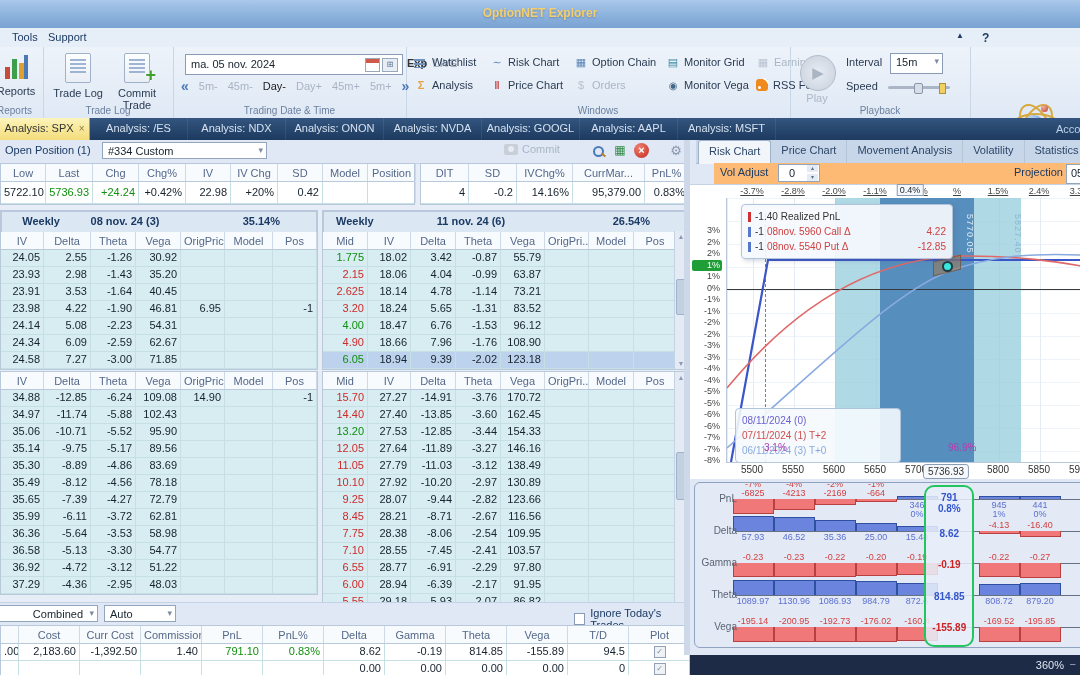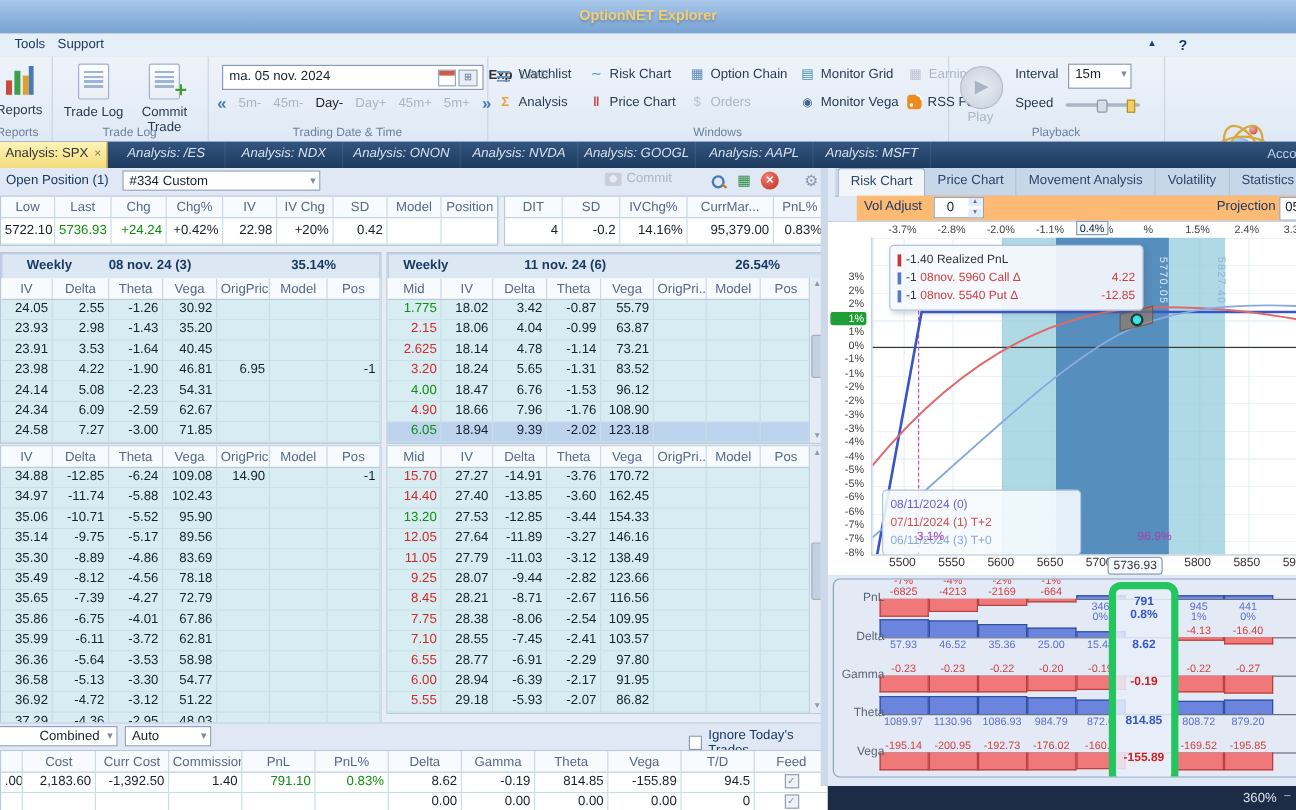--- a/index.html
+++ b/index.html
@@ -56,21 +56,21 @@
   .atom{position:absolute;left:1005px;top:50px;width:58px;height:58px;}
   .atom .orb{position:absolute;left:6px;top:16px;width:46px;height:24px;border:2px solid #d7a93f;border-radius:50%;}
   .atom .orb2{transform:rotate(62deg);} .atom .orb3{transform:rotate(-62deg);}
   .atom .core{position:absolute;left:19px;top:18px;width:20px;height:20px;border-radius:50%;background:radial-gradient(circle at 35% 30%,#cfe4f8,#6fa0d8 60%,#3f6ea8);}
   .atom .edot{position:absolute;left:36px;top:8px;width:7px;height:7px;border-radius:50%;background:radial-gradient(circle at 35% 30%,#f0b0a0,#c04030);}
   
   .tabbar{left:0;top:118px;width:1080px;height:22px;background:linear-gradient(#33557f,#1d3a5f);overflow:hidden;}
   .tab-active{position:absolute;left:0;top:0;width:90px;height:22px;background:linear-gradient(#fcf4bb,#f3dc7a);border-right:1px solid #b8a040;color:#333;padding-top:4px;text-align:center;box-sizing:border-box;}
   .tab-active .x{color:#8a7a40;margin-left:5px;font-size:10px;}
   .tabs-rest{position:absolute;left:90px;top:0;display:flex;}
-  .tabs-rest span{display:inline-block;width:97px;padding-top:4px;height:18px;text-align:center;color:#d6e2f0;border-right:1px solid rgba(255,255,255,.08);font-style:italic;}
+  .tabs-rest span{display:inline-block;width:97px;padding-top:4px;height:18px;text-align:center;color:#d6e2f0;border-right:1px solid rgba(255,255,255,.08);}
   .tab-account{position:absolute;left:1056px;top:5px;color:#bcd2ec;}
   
   .left{left:0;top:140px;width:690px;height:535px;background:#e6edf7;overflow:hidden;}
   .posrow{position:absolute;left:0;top:0;width:690px;height:23px;background:#dfe8f4;border-bottom:1px solid #c3d2e4;}
   .posrow .cap{position:absolute;left:5px;top:4px;color:#1b3a63;}
   .combo{position:absolute;background:#fff;border:1px solid #93a5bd;height:17px;box-sizing:border-box;padding:2px 14px 0 5px;white-space:nowrap;overflow:hidden;}
   .combo .caret{position:absolute;right:3px;top:2px;color:#7d8da1;font-size:9px;}
   .pos-combo{left:102px;top:2px;width:165px;}
   .commitbtn{position:absolute;left:504px;top:3px;color:#aab6c6;display:flex;align-items:center;}
   .cam-ic{display:inline-block;width:14px;height:11px;background:#c8cfd8;border-radius:2px;margin-right:4px;position:relative;}
@@ -118,21 +118,21 @@
   .volrow{position:absolute;left:24px;top:23px;width:384px;height:21px;background:#fdba74;border-bottom:1px solid #c3d2e4;}
   .volrow .cap{position:absolute;left:6px;top:3px;color:#1b3a63;}
   .spinner{position:absolute;left:64px;top:1px;width:40px;height:16px;background:#fff;border:1px solid #93a5bd;}
   .spinner .v{position:absolute;left:0;right:14px;top:2px;text-align:center;}
   .spinner .up,.spinner .dn{position:absolute;right:1px;width:11px;height:7px;font-size:6px;color:#58708f;text-align:center;line-height:7px;background:#e4ebf4;}
   .spinner .up{top:0;} .spinner .dn{bottom:0;}
   .projcap{position:absolute;left:300px;top:3px;color:#1b3a63;}
   .projbox{position:absolute;left:352px;top:1px;width:60px;height:16px;background:#fff;border:1px solid #93a5bd;padding:2px 0 0 4px;overflow:hidden;}
   .chart{position:absolute;left:0;top:44px;width:390px;height:294px;background:#fff;border-top:1px solid #c3d2e4;}
   .topaxis{position:absolute;left:36px;top:0;width:354px;height:13px;font-size:9px;color:#444;}
-  .topaxis span{position:absolute;top:1px;transform:translateX(-50%);white-space:nowrap;}
+  .topaxis span{position:absolute;top:1px;transform:translateX(-50%);white-space:nowrap;text-decoration:underline;}
   .topbox{position:absolute;top:-1px;left:220px;transform:translateX(-50%);background:#f4f8fc;border:1px solid #8a9cb5;padding:0 2px;font-size:9px;z-index:3;}
   .yaxis{position:absolute;left:2px;top:40px;width:30px;display:flex;flex-direction:column;font-size:9px;color:#444;text-align:right;}
   .yaxis span{height:11.5px;line-height:11.5px;display:block;padding-right:2px;}
   .yaxis .yhl{background:#1f9e38;color:#fff;border-radius:2px;}
   .plot{position:absolute;left:36px;top:13px;width:354px;height:264px;border-left:1px solid #b9c9db;border-bottom:1px solid #b9c9db;background-image:repeating-linear-gradient(to right,#e3ecf4 0 1px,transparent 1px 41px),repeating-linear-gradient(to bottom,#edf3f8 0 1px,transparent 1px 23px);background-position:26px 0,0 0;overflow:hidden;}
   .band{position:absolute;top:0;bottom:0;}
   .band.light{left:108px;width:186px;background:rgba(148,206,220,.75);}
   .band.dark{left:153px;width:94px;background:rgba(62,120,178,.78);}
   .zero{position:absolute;left:0;right:0;top:91px;height:1px;background:#3a3a3a;}
   .dashv{position:absolute;left:38px;top:16px;bottom:0;width:0;border-left:1px dashed #c050c0;}
@@ -158,21 +158,21 @@
   .greeks{position:absolute;left:4px;top:342px;width:392px;height:166px;background:#e3eaf6;border:1px solid #8fa3c0;border-radius:6px;box-sizing:border-box;overflow:hidden;}
   .grow{position:relative;height:32px;}
   .grow .gl{position:absolute;left:4px;top:10px;width:38px;text-align:right;color:#5a6474;font-size:10px;z-index:2;}
   .gbase{position:absolute;left:40px;right:0;top:16px;height:1px;background:#667083;}
   .gcol{position:absolute;top:0;width:41px;height:32px;}
   .gbar{position:absolute;left:0;right:0;}
   .pbar{bottom:16px;background:#6b84dd;border:1px solid #2f4fa0;border-bottom:0;}
   .nbar{top:16px;background:#f07878;border:1px solid #b94040;border-top:0;}
   .glb{position:absolute;left:-6px;right:-6px;text-align:center;font-size:9px;line-height:9px;}
   .glb.pos{top:18px;color:#5a6fd0;} .glb.neg{bottom:17px;color:#d24040;}
-  .ghl{position:absolute;left:229px;top:2px;width:46px;height:158px;border:6px solid #22c55e;border-radius:10px;background:rgba(232,239,250,.85);z-index:4;}
+  .ghl{position:absolute;left:229px;top:2px;width:46px;height:158px;border:2px solid #22c55e;border-radius:10px;background:rgba(232,239,250,.85);z-index:4;}
   .ghl .hrow{height:31.2px;display:flex;flex-direction:column;align-items:center;justify-content:center;font-size:10px;font-weight:bold;line-height:11px;}
   .hb{color:#3355cc;} .hr{color:#cc2222;}
   
   .status{left:690px;top:655px;width:390px;height:20px;background:#1d2b47;color:#dde4ee;}
   .status .z{position:absolute;right:16px;top:4px;} .status .m{position:absolute;right:4px;top:3px;color:#9fb0c8;}
   .vgrip{position:absolute;left:690px;width:4px;height:22px;background:repeating-linear-gradient(#aebfd4 0 2px,transparent 2px 5px);}
 </style>
 </head>
 <body>
 
@@ -618,29 +618,20 @@
           <div class="tr">
             <div class="td">35.65</div>
             <div class="td">-7.39</div>
             <div class="td">-4.27</div>
             <div class="td">72.79</div>
             <div class="td"></div>
             <div class="td"></div>
             <div class="td"></div>
           </div>
           <div class="tr">
-            <div class="td">35.86</div>
-            <div class="td">-6.75</div>
-            <div class="td">-4.01</div>
-            <div class="td">67.86</div>
-            <div class="td"></div>
-            <div class="td"></div>
-            <div class="td"></div>
-          </div>
-          <div class="tr">
             <div class="td">35.99</div>
             <div class="td">-6.11</div>
             <div class="td">-3.72</div>
             <div class="td">62.81</div>
             <div class="td"></div>
             <div class="td"></div>
             <div class="td"></div>
           </div>
           <div class="tr">
             <div class="td">36.36</div>
@@ -733,20 +724,30 @@
               <div class="td"></div>
               <div class="td"></div>
               <div class="td"></div>
             </div>
             <div class="tr">
               <div class="td r">11.05</div>
               <div class="td">27.79</div>
               <div class="td">-11.03</div>
               <div class="td">-3.12</div>
               <div class="td">138.49</div>
+              <div class="td"></div>
+              <div class="td"></div>
+              <div class="td"></div>
+            </div>
+            <div class="tr">
+              <div class="td r">10.10</div>
+              <div class="td">27.92</div>
+              <div class="td">-10.20</div>
+              <div class="td">-2.97</div>
+              <div class="td">130.89</div>
               <div class="td"></div>
               <div class="td"></div>
               <div class="td"></div>
             </div>
             <div class="tr">
               <div class="td r">9.25</div>
               <div class="td">28.07</div>
               <div class="td">-9.44</div>
               <div class="td">-2.82</div>
               <div class="td">123.66</div>
@@ -838,21 +839,21 @@
           <span>Cost</span>
           <span>Curr Cost</span>
           <span>Commission</span>
           <span>PnL</span>
           <span>PnL%</span>
           <span>Delta</span>
           <span>Gamma</span>
           <span>Theta</span>
           <span>Vega</span>
           <span>T/D</span>
-          <span>Feed</span>
+          <span>Plot</span>
         </div>
       <div class="rows trows">
           <div class="tr">
             <div class="td">.00</div>
             <div class="td">2,183.60</div>
             <div class="td">-1,392.50</div>
             <div class="td">1.40</div>
             <div class="td g">791.10</div>
             <div class="td g">0.83%</div>
             <div class="td">8.62</div>

